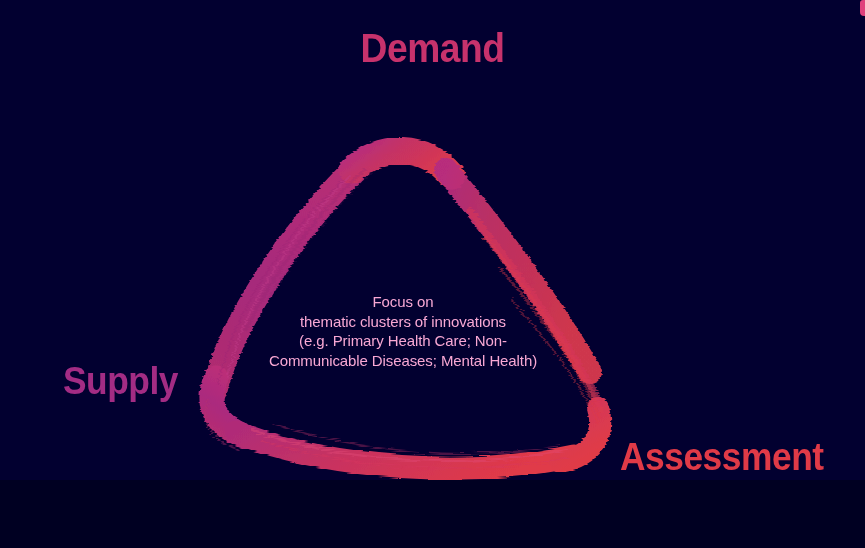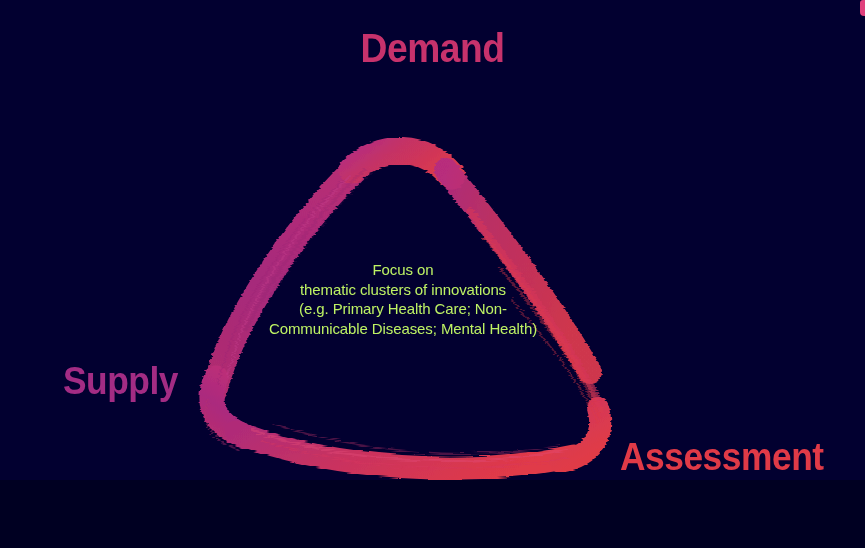--- a/index.html
+++ b/index.html
@@ -47,24 +47,24 @@
     top: 436px;
     font-size: 38px;
     color: #e03a47;
     transform-origin: left top;
   }
 
   
   #focus-text {
     position: absolute;
     left: 268px;
-    top: 260px;
+    top: 292px;
     width: 270px;
     text-align: center;
-    color: #bef264;
+    color: #f9a8d4;
     font-size: 15px;
     line-height: 19.5px;
     font-family: "Liberation Sans", sans-serif;
     white-space: pre-line;
     letter-spacing: -0.1px;
   }
 
   
   #brush-svg {
     position: absolute;

